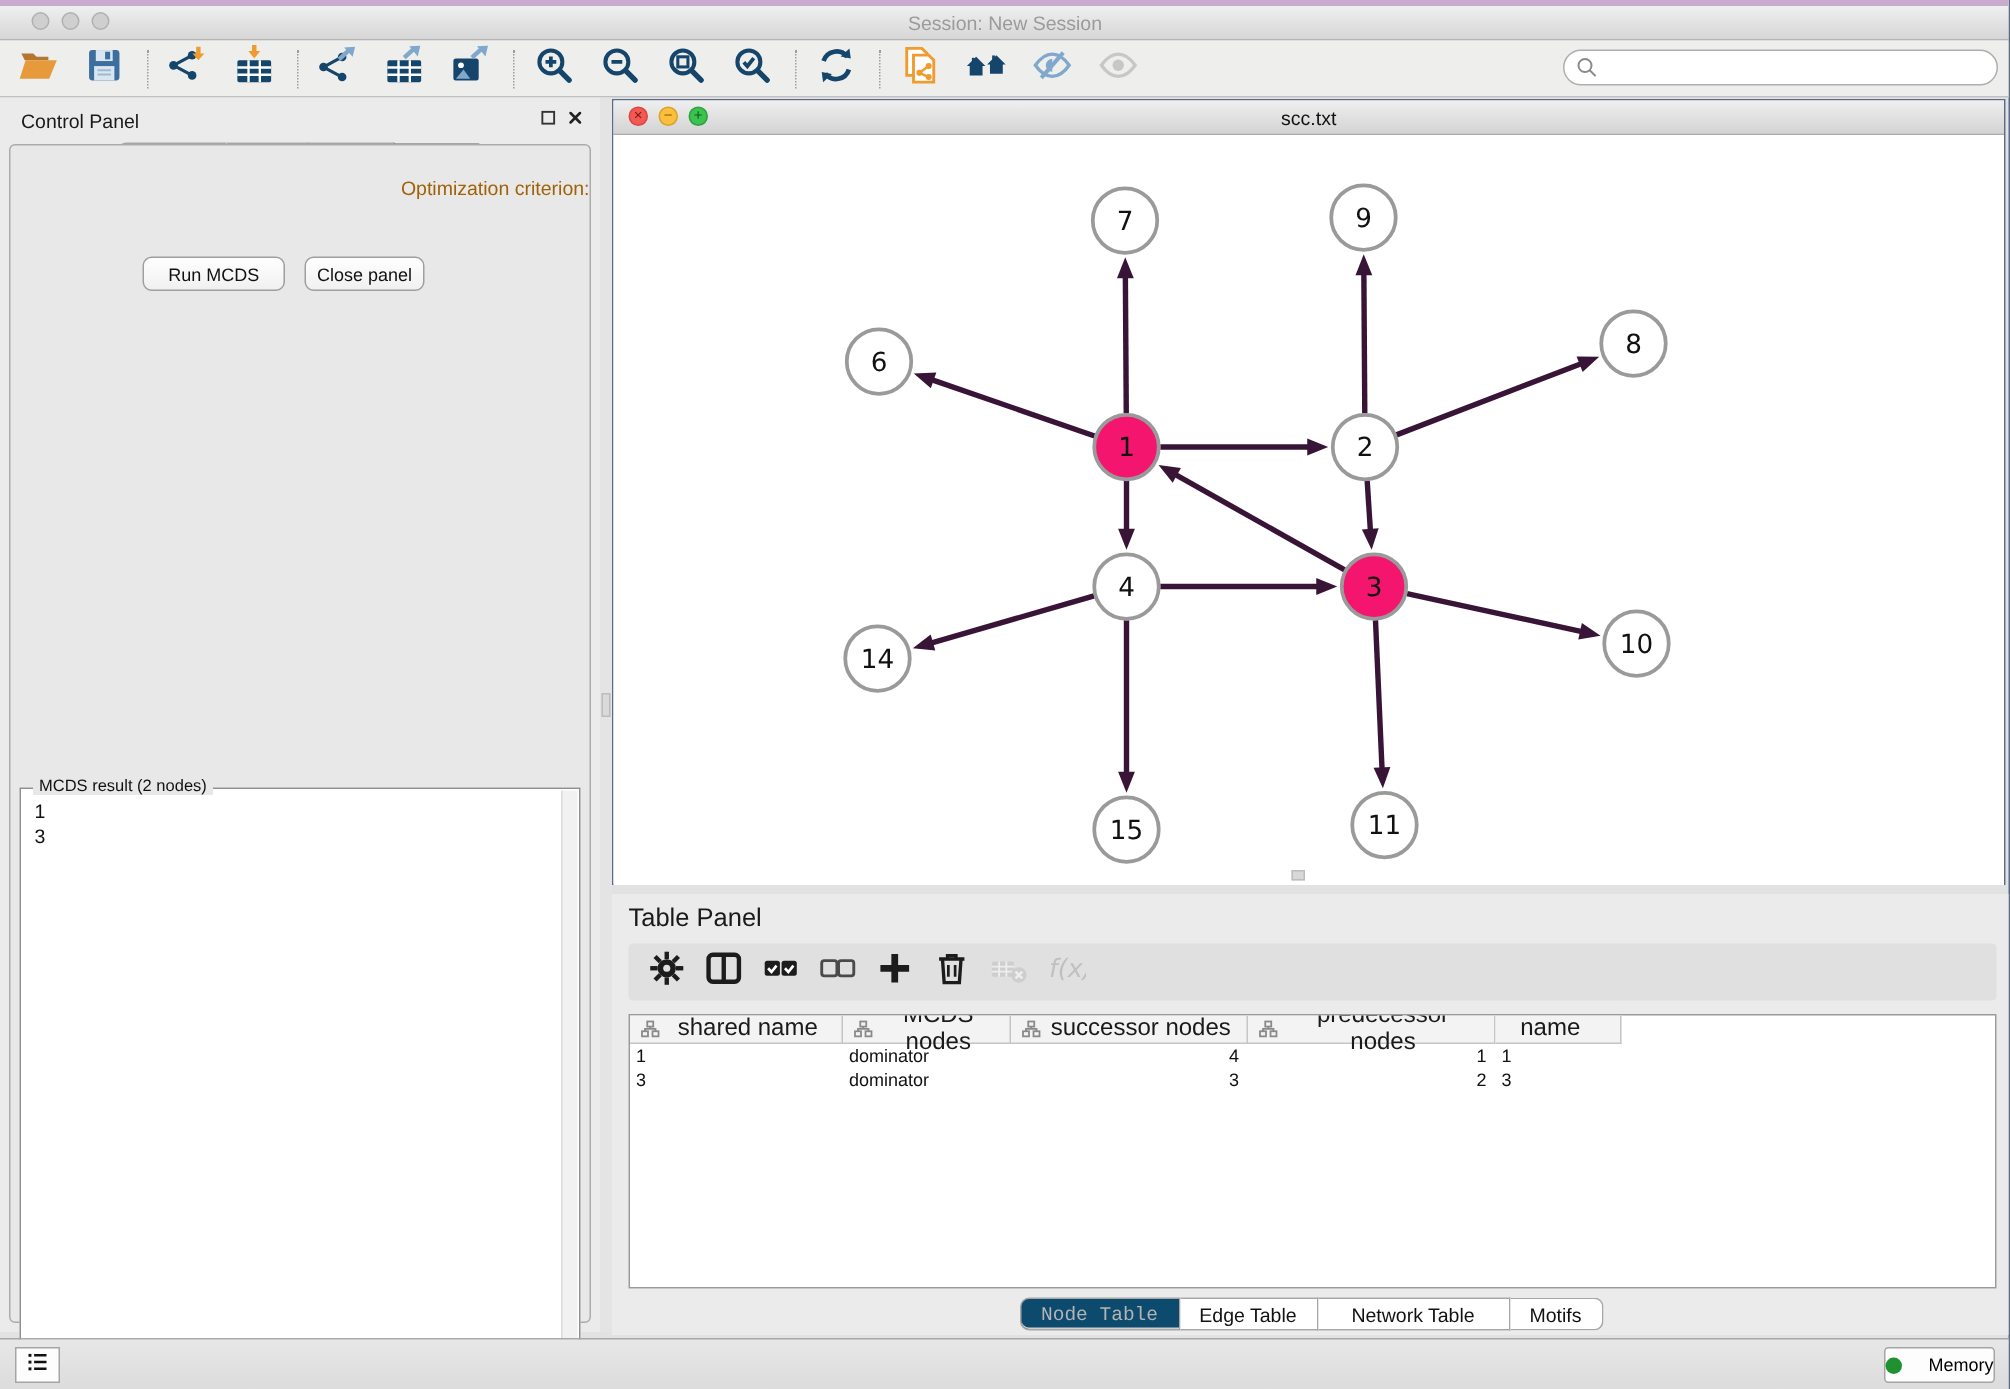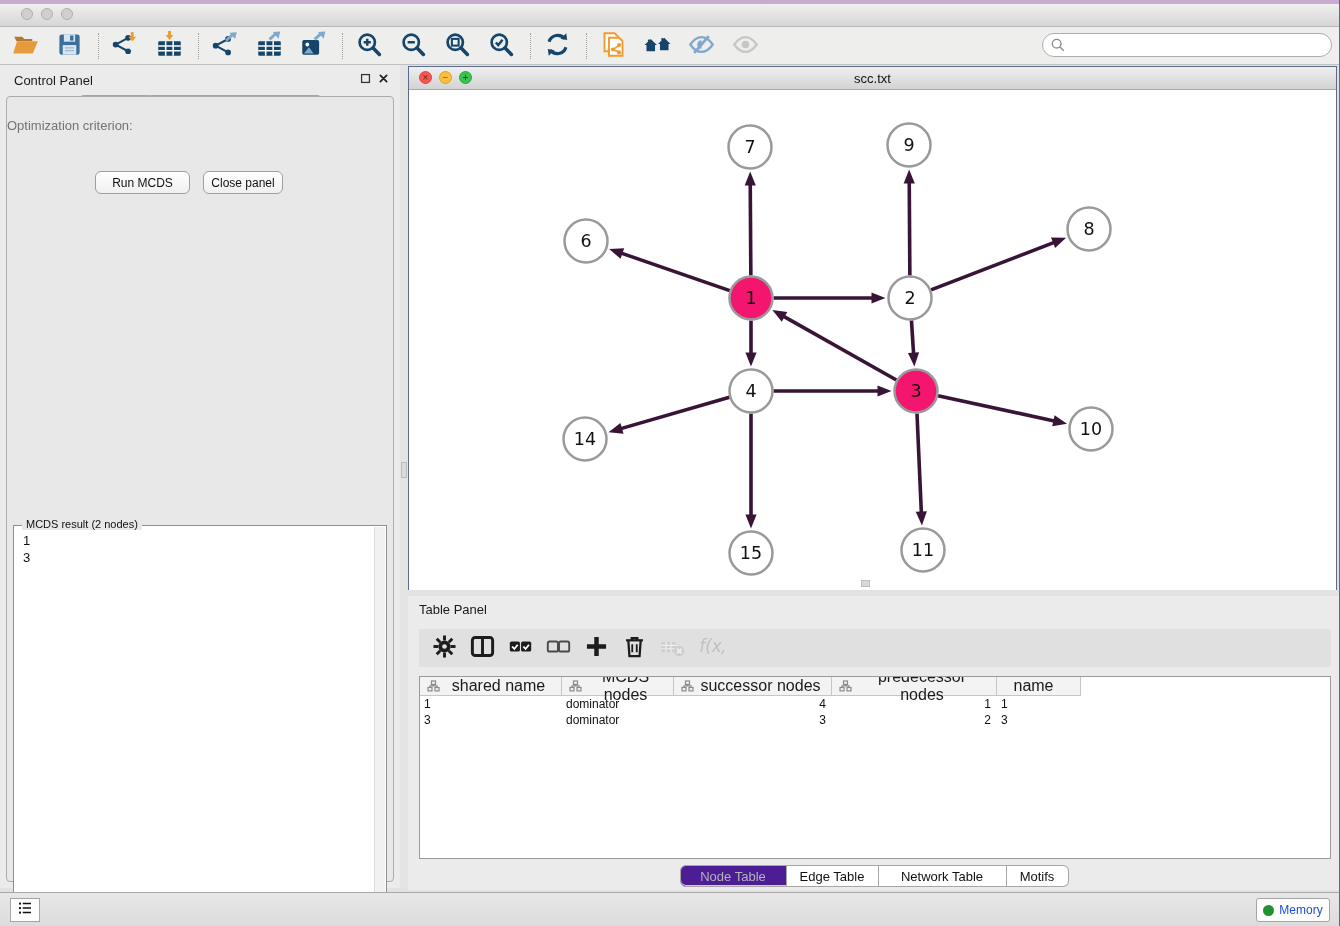--- a/index.html
+++ b/index.html
@@ -28,24 +28,24 @@
   
   #control-panel { position:absolute; left:0; top:65px; width:400px; height:823px; background:#ebebeb; }
   .panel-titlebar { position:absolute; left:0; top:0; width:100%; height:30px; }
   .panel-title { position:absolute; left:14px; top:8px; font-size:13px; color:#1a1a1a; }
   .win-mini { position:absolute; top:7px; width:13px; height:13px; display:flex; align-items:center; justify-content:center; }
   .seg-row { position:absolute; display:flex; }
   .seg { height:22px; display:flex; align-items:center; justify-content:center; font-size:13px; color:#111;
     background:#fff; border:1px solid #a6a6a6; border-left:none; }
   .seg:first-child { border-left:1px solid #a6a6a6; border-radius:6px 0 0 6px; }
   .seg:last-child { border-radius:0 6px 6px 0; }
-  .seg.selected { background:#4c1d95; color:#b4b4b4; box-shadow:0 -1px 0 #cfcfcf inset; }
+  .seg.selected { background:#0c4a6e; color:#b4b4b4; box-shadow:0 -1px 0 #cfcfcf inset;font-family:Liberation Mono, monospace; }
   #cp-content { position:absolute; left:6px; top:31px; width:388px; height:786px;
     background:#e8e8e8; border:1px solid #ababab; border-radius:4px; }
-  #opt-label { position:absolute; left:0; right:0; top:21px; text-align:left; font-size:13px; color:#737373; }
+  #opt-label { position:absolute; left:0; right:0; top:21px; text-align:right; font-size:13px; color:#a16207; }
   #criterion { position:absolute; left:39px; top:41px; width:310px; height:23px; background:#fff;
     border:1px solid #9f9f9f; border-radius:6px; font-size:13px; color:#111; display:flex; align-items:center; padding-left:13px; }
   #criterion .spin { position:absolute; right:7px; top:3px; }
   .pbtn { position:absolute; top:74px; height:23px; background:linear-gradient(#ffffff,#f0f0f0);
     border:1px solid #9f9f9f; border-radius:6px; font-size:12px; color:#111;
     display:flex; align-items:center; justify-content:center; }
   #result-group { position:absolute; left:6px; top:428px; width:374px; height:382px; border:1px solid #8f8f8f; background:#fff; }
   #result-legend { position:absolute; left:8px; top:-8px; background:#e8e8e8; padding:0 4px; font-size:11px; color:#111; }
   #result-lines { position:absolute; left:3px; top:6px; right:14px; bottom:3px; font-size:13px; color:#111; line-height:17px; padding-left:6px; white-space:pre; overflow:hidden; }
   #result-scroll { position:absolute; right:1px; top:1px; width:11px; bottom:1px; background:#f1f1f1; border-left:1px solid #dcdcdc; }
@@ -74,44 +74,45 @@
   #tp-table { position:absolute; left:11px; top:80px; width:912px; height:183px; background:#fff; border:1px solid #9a9a9a; overflow:hidden; }
   #tp-header { position:absolute; left:0; top:0; height:19px; display:flex; }
   .th { height:19px; background:#f3f3f3; border-right:1px solid #c6c6c6; border-bottom:1px solid #c6c6c6;
     display:flex; align-items:center; font-size:16px; color:#1a1a1a; }
   .th .sorticon { margin:0 6px 0 7px; flex:0 0 auto; }
   .th .th-label { flex:1; text-align:center; padding-right:10px; }
   .tr { position:absolute; left:0; height:16px; display:flex; }
   .td { height:16px; font-size:12px; color:#111; padding:1px 6px 0 4px; overflow:hidden; }
   .td.right { text-align:right; }
   #tp-tabs-row { position:absolute; left:0; right:0; top:269px; display:flex; justify-content:center; }
-  #tp-title { position:absolute; left:11px; top:6px; font-size:13px; color:#1a1a1a; }
+  #tp-title { position:absolute; left:11px; top:6px; font-size:17px; color:#1a1a1a; }
 
   
   #status-bar { position:absolute; left:0; top:892px; width:1340px; height:34px;
     background:linear-gradient(#e7e7e7,#dcdcdc); border-top:1px solid #a8a8a8; }
   #list-btn { position:absolute; left:10px; top:5px; width:30px; height:24px; background:#fdfdfd;
     border:1px solid #a5a5a5; display:flex; align-items:center; justify-content:center; }
   #memory-btn { position:absolute; right:10px; top:5px; width:74px; height:24px; background:#fdfdfd;
-    border:1px solid #a5a5a5; border-radius:3px; display:flex; align-items:center; justify-content:center; gap:5px; font-size:12px; color:#1d4ed8; }
+    border:1px solid #a5a5a5; border-radius:3px; display:flex; align-items:center; justify-content:space-between; gap:5px; font-size:12px; color:#000000; }
   #memory-btn .dot { width:11px; height:11px; border-radius:50%; background:#1f9131; }
 
   .dim { opacity:0.45; }
   svg text { font-family:"DejaVu Sans", sans-serif; }
 </style>
 </head>
 <body>
 
 <div id="app">
 
   <div id="titlebar">
     <div class="accent"></div>
     <div class="traffic t-gray" style="left:21px"></div>
     <div class="traffic t-gray" style="left:41px"></div>
     <div class="traffic t-gray" style="left:61px"></div>
+    <div class="title">Session: New Session</div>
   </div>
 
   <div id="toolbar">
     <div id="search-wrap">
       <span class="mag">
         <svg viewBox="0 0 24 24">
             <circle cx="10" cy="10" r="6.5" fill="none" stroke="#8a8a8a" stroke-width="2"></circle>
             <path d="M15 15l5 5" stroke="#8a8a8a" stroke-width="2" stroke-linecap="round"></path>
           </svg>
       </span>

